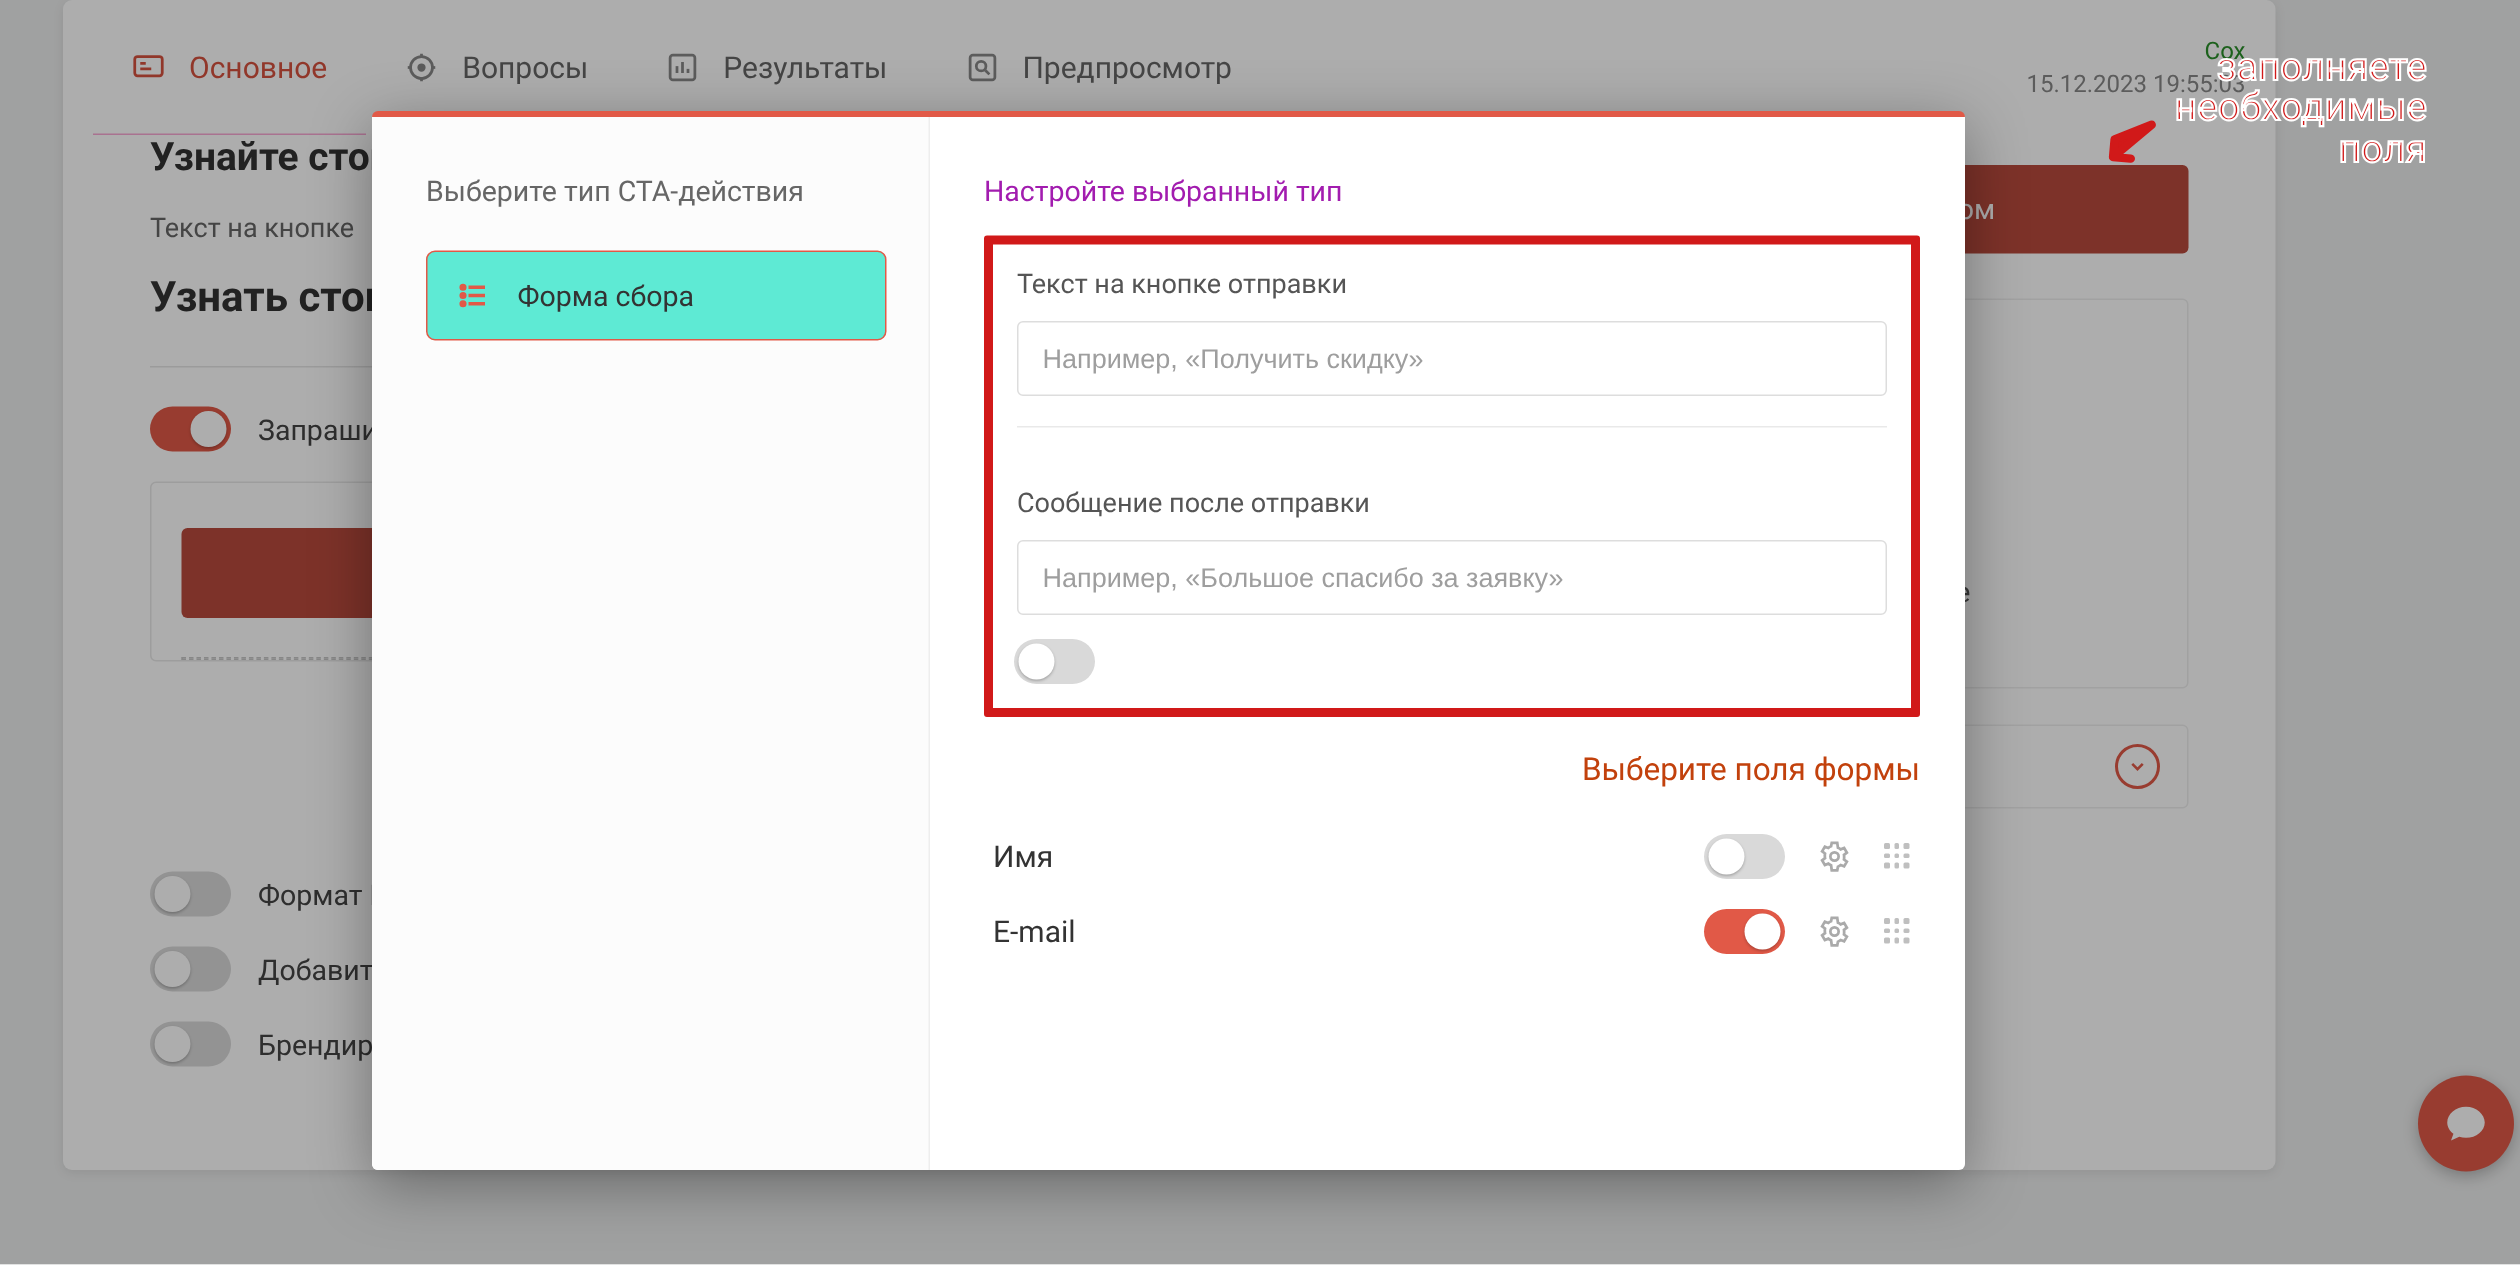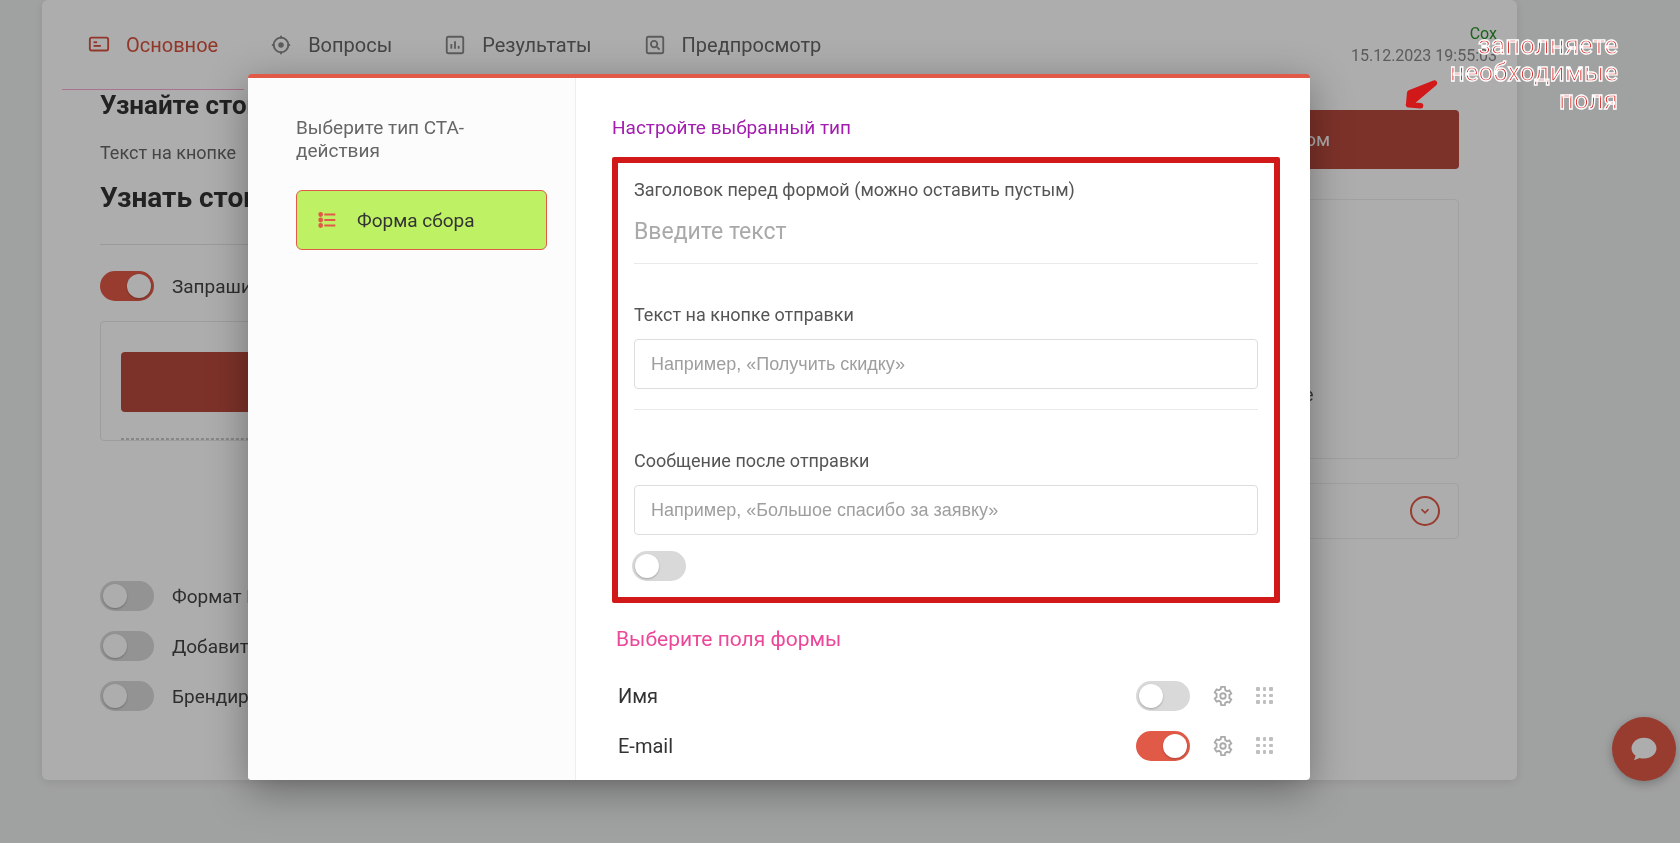--- a/index.html
+++ b/index.html
@@ -30,35 +30,35 @@
   .dashed { border:1px dashed #c7c7c7; height:0; margin-top:26px; }
   .right-btn { background:#b84a3d; color:#fff; text-align:center; padding:18px 36px; border-radius:4px; font-size:19px; margin-bottom:30px; }
   .right-item { display:flex; align-items:center; gap:12px; font-size:19px; color:#555; margin:26px 0; }
   .qmark { width:22px; height:22px; border-radius:3px; background:#d6d6d6; color:#fff; font-size:15px; display:flex; align-items:center; justify-content:center; }
   .chev-circle { width:30px; height:30px; border:2px solid #e15947; border-radius:50%; margin-left:auto; display:flex; align-items:center; justify-content:center; color:#e15947;}
   .chat-fab { position:absolute; right:4px; bottom:62px; width:64px; height:64px; background:#e15947; border-radius:50%; display:flex; align-items:center; justify-content:center; box-shadow:0 3px 10px rgba(0,0,0,0.25); }
   .chat-fab svg { width:30px; height:30px; fill:#fff; }
 
   
   .modal { position:absolute; top:74px; left:248px; width:1062px; height:706px; background:#fff; border-radius:4px; box-shadow:0 10px 40px rgba(0,0,0,0.35); display:flex; overflow:hidden; border-top:4px solid #e15947; }
-  .m-left { width:328px; padding:38px 28px 28px 48px; border-right:1px solid #eee; background:#fcfcfc;}
+  .m-left { width:372px; padding:38px 28px 28px 36px; border-right:1px solid #eee; background:#fcfcfc;}
   .m-left-title { font-size:19px; color:#666; margin-bottom:28px; }
-  .cta-option { border:1px solid #e15947; border-radius:6px; height:60px; display:flex; align-items:center; gap:18px; padding:0 20px; font-size:19px; color:#333; background:#bef264;}
+  .cta-option { border:1px solid #e15947; border-radius:6px; height:60px; display:flex; align-items:center; gap:18px; padding:0 20px; font-size:19px; color:#333; background:#5eead4;}
   .cta-icon { color:#e15947; width:22px; height:22px; display:flex; align-items:center; justify-content:center;}
   .m-right { flex:1; padding:38px 30px 8px 36px; position:relative; overflow:hidden;}
   .m-right-title { font-size:19px; color:#a21caf; margin-bottom:18px; }
   .highlight-box { border:6px solid #d11919; border-radius:2px; padding:10px 14px 16px; position:relative; }
   .field-group { padding:6px 2px 18px; }
   .field-label { font-size:18px; color:#555; margin-bottom:14px; }
   .ghost-input { font-size:23px; color:#a9a9a9; padding:4px 0 16px; }
   .hr2 { height:1px; background:#e9e9e9; margin:2px 0 16px; }
   .text-input { width:100%; height:50px; border:1px solid #ddd; border-radius:4px; padding:0 16px; font-size:18px; color:#333; }
   .text-input::placeholder { color:#9e9e9e; }
   .m-toggle-row { display:flex; align-items:center; gap:18px; font-size:18px; color:#555; margin-top:10px;}
-  .fields-title { font-size:21px; color:#ec4899; margin:24px 0 20px 4px;}
+  .fields-title { font-size:21px; color:#c2410c; margin:24px 0 20px 4px;text-align:right;}
   .field-row { display:flex; align-items:center; font-size:20px; color:#333; padding:10px 6px; }
   .field-row .spacer { flex:1; }
   .row-actions { display:flex; align-items:center; gap:22px; }
   .gear { width:22px; height:22px; color:#aaa; display:flex; align-items:center; justify-content:center;}
   .grip { width:18px; height:18px; display:grid; grid-template-columns:repeat(3,3.5px); grid-auto-rows:3.5px; gap:3px; }
   .grip span { background:#bfbfbf; border-radius:1px; }
   
   .annot { position:absolute; top:32px; right:62px; font-size:26px; font-weight:400; color:#d11919; -webkit-text-stroke:1.4px #fff; text-align:right; line-height:1.05; pointer-events:none; }
   .arrow { position:absolute; top:66px; right:236px; transform:rotate(140deg); pointer-events:none; }
   .arrow svg { width:56px; height:56px; }
@@ -204,25 +204,20 @@
           </svg>
       </span>
       <span>Форма сбора</span>
     </div>
   </div>
   <div class="m-right">
     <div class="m-right-title">Настройте выбранный тип</div>
 
     <div class="highlight-box">
       <div class="field-group">
-        <div class="field-label">Заголовок перед формой (можно оставить пустым)</div>
-        <div class="ghost-input">Введите текст</div>
-        <div class="hr2"></div>
-      </div>
-      <div class="field-group">
         <div class="field-label">Текст на кнопке отправки</div>
         <input class="text-input" placeholder="Например, «Получить скидку»" style="">
         <div class="hr2" style="margin-top:20px;"></div>
       </div>
       <div class="field-group" style="padding-bottom:6px;">
         <div class="field-label">Сообщение после отправки</div>
         <input class="text-input" placeholder="Например, «Большое спасибо за заявку»" style="">
       </div>
       <div class="m-toggle-row">
         <div class="toggle"></div>

